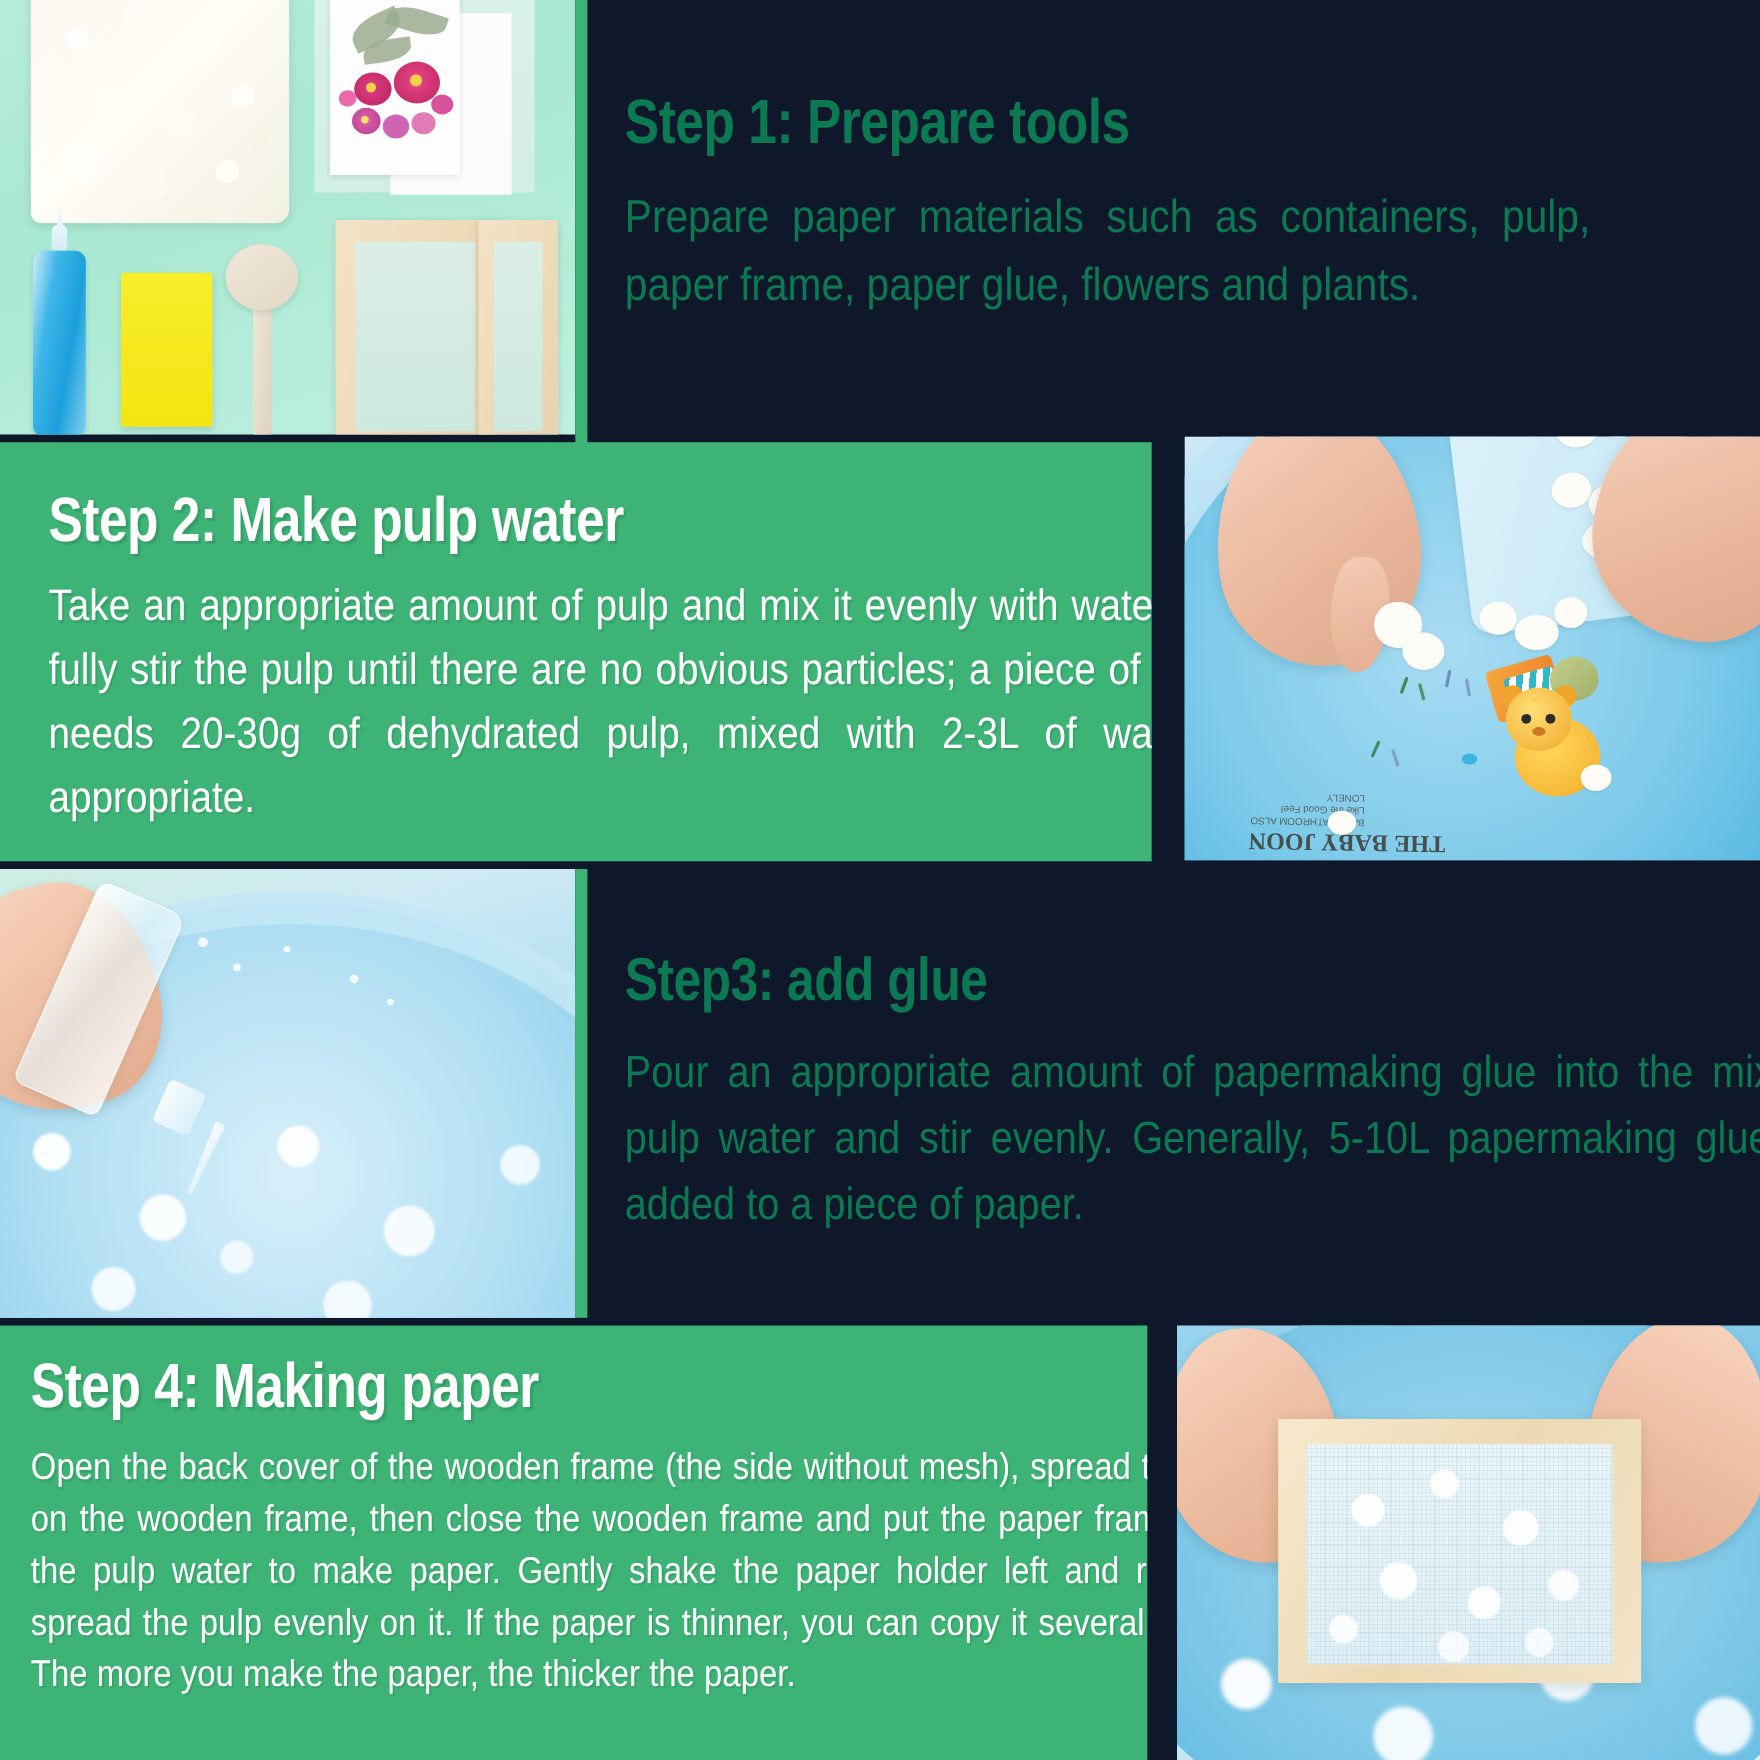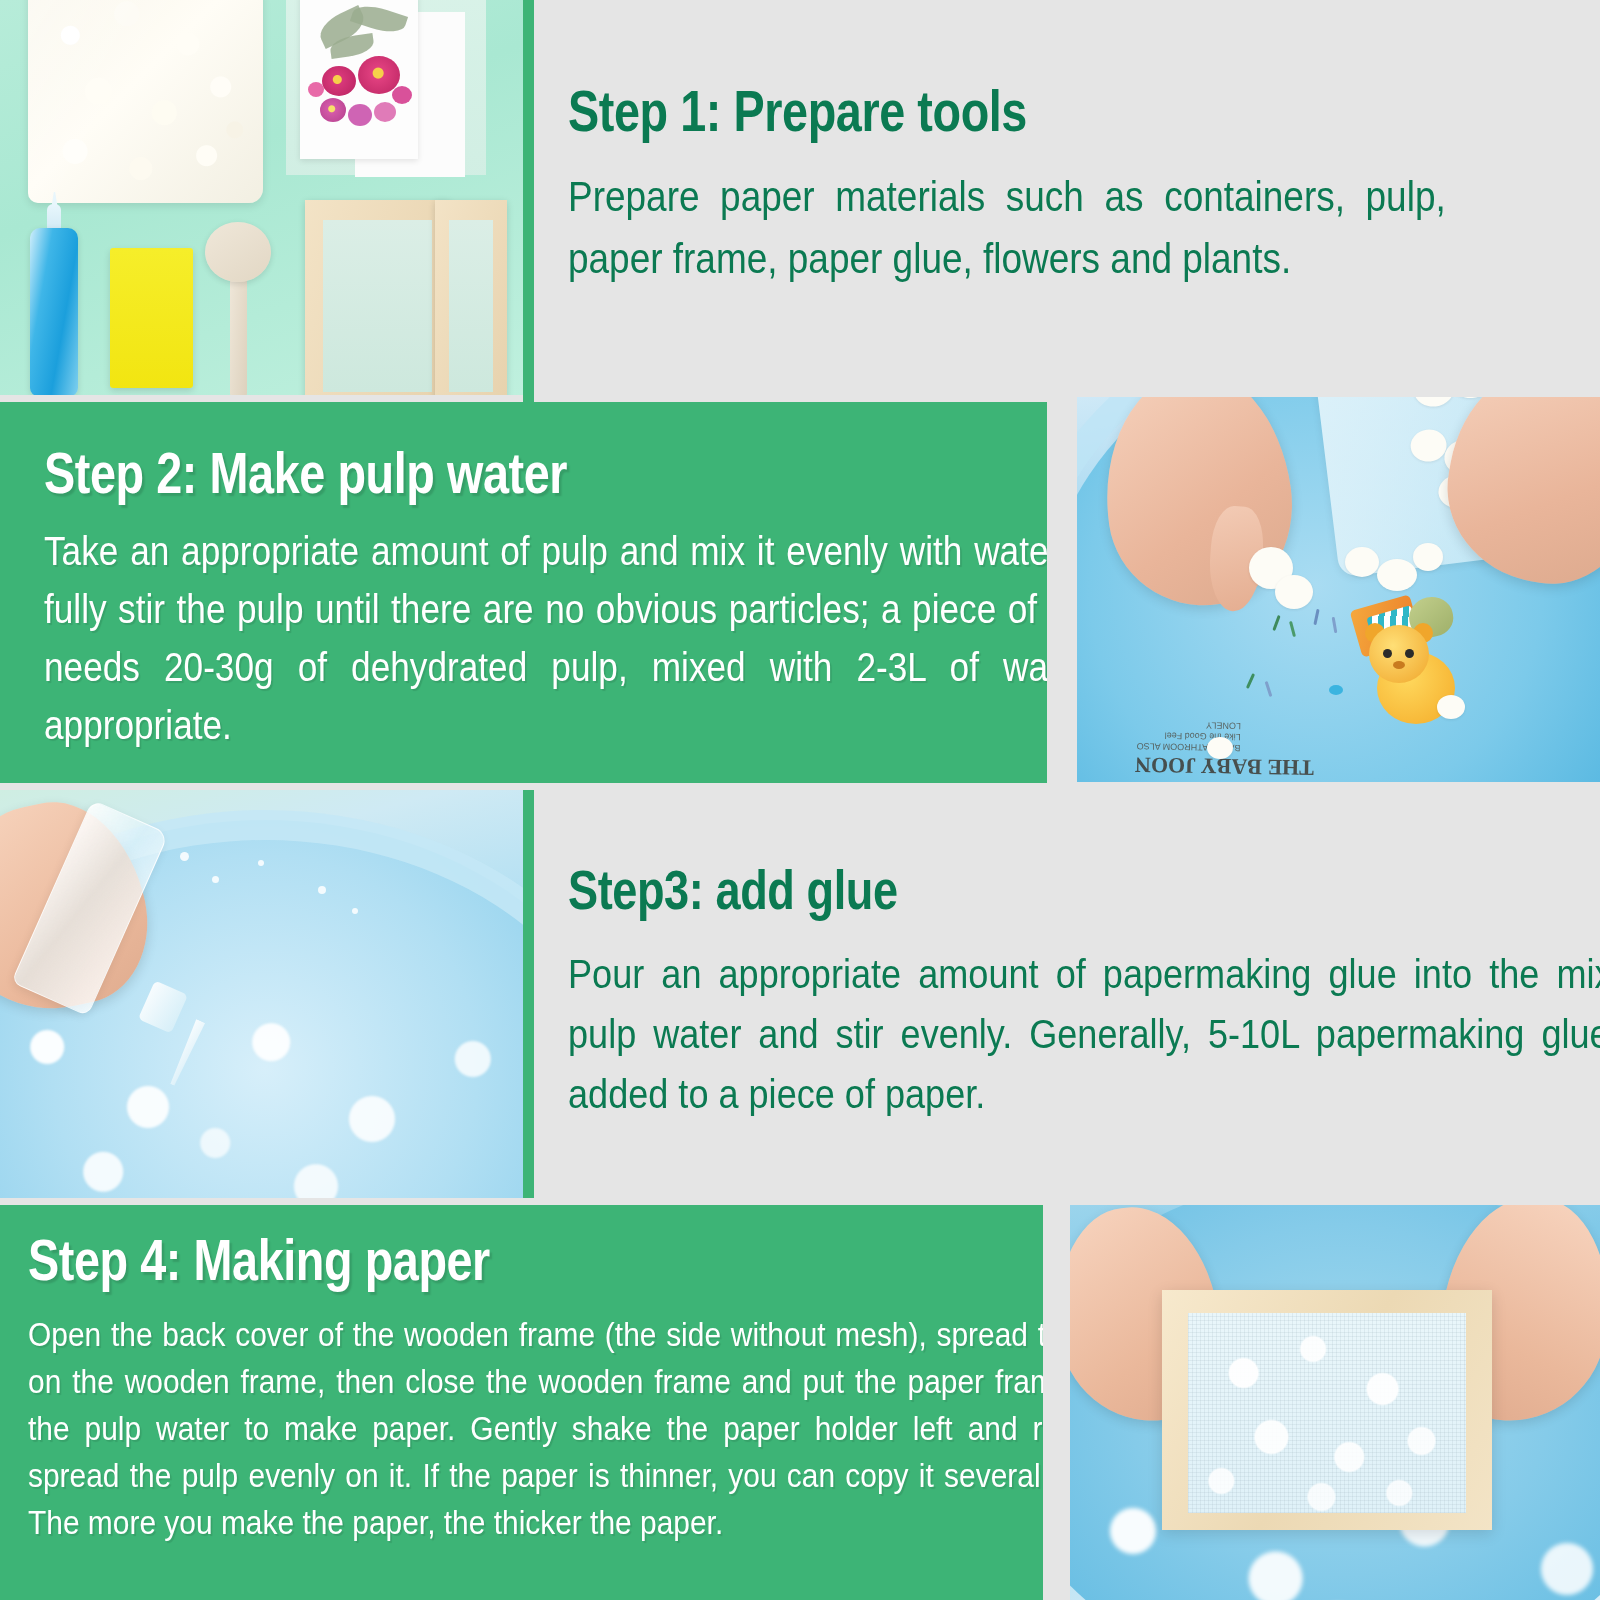--- a/index.html
+++ b/index.html
@@ -1,20 +1,20 @@
 <!DOCTYPE html>
 <html><head>
 <meta charset="utf-8">
 <style>
   html,body{margin:0;padding:0;}
   body{
     width:1600px;height:1600px;overflow:hidden;background:#ffffff;
     font-family:"Liberation Sans",sans-serif;
   }
-  .page{position:relative;width:1600px;height:1600px;background:#e5e5e5;}
+  .page{position:relative;width:1600px;height:1600px;background:#0f172a;}
 
   
   .panel{position:absolute;overflow:hidden;}
   .photo{position:absolute;overflow:hidden;background:#cfeee4;}
   .accent-bar{position:absolute;background:#3DB476;}
 
   
   .txt{position:absolute;box-sizing:border-box;}
   .heading{
     font-family:"Liberation Sans",sans-serif;

